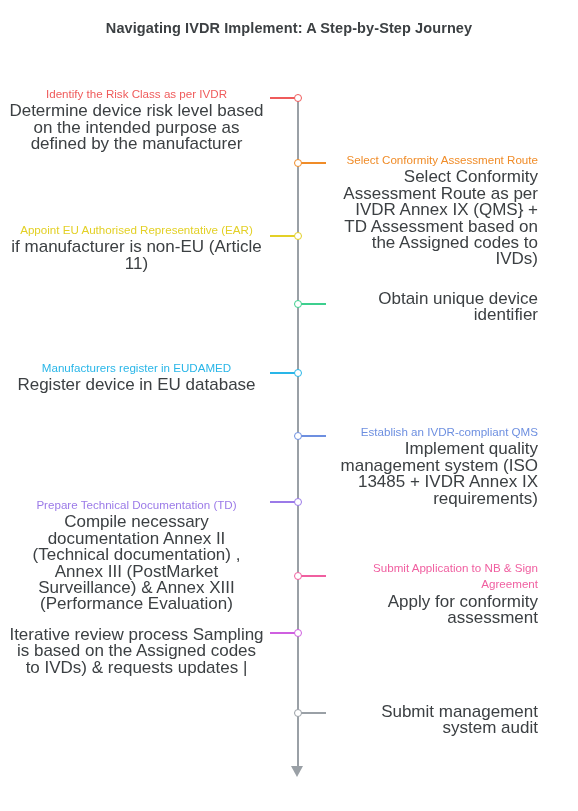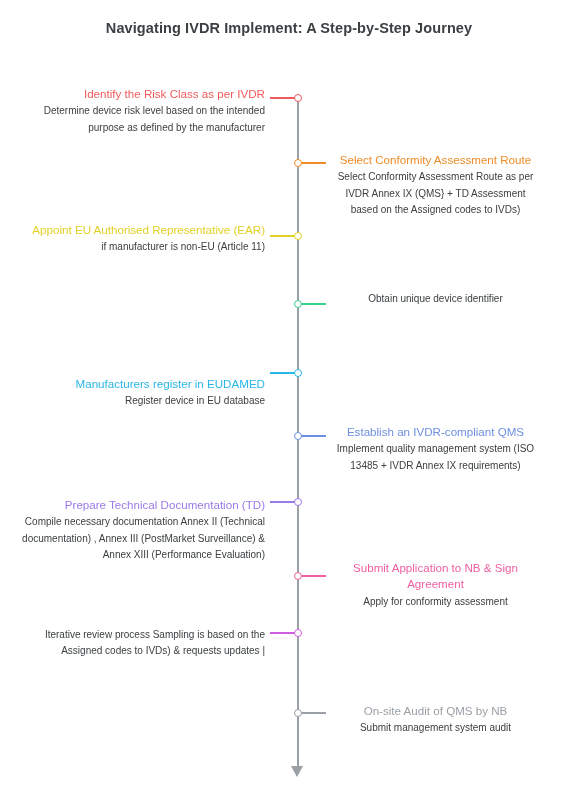--- a/index.html
+++ b/index.html
@@ -66,34 +66,34 @@
   }
 
   
   .step {
     position: absolute;
     box-sizing: border-box;
   }
   .step.left {
     right: 313px;
     left: 8px;
-    text-align: right;
+    text-align: center;
   }
   .step.right {
     left: 333px;
     right: 40px;
-    text-align: center;
+    text-align: right;
   }
   .step-title {
     font-size: 11.6px;
     line-height: 16.4px;
     font-weight: normal;
   }
   .step-desc {
-    font-size: 10px;
+    font-size: 17px;
     line-height: 16.4px;
     color: #3c4043;
     margin-top: 1px;
   }
 </style>
 </head>
 <body>
 
 <div id="page-title">Navigating IVDR Implement: A Step-by-Step Journey</div>
 
@@ -119,21 +119,21 @@
       <div class="step-title" style="color: rgb(227, 208, 38);">Appoint EU Authorised Representative (EAR)</div>
       <div class="step-desc">if manufacturer is non-EU (Article 11)</div>
     </div>
     <div class="stub" style="background: rgb(61, 207, 142); top: 303.2px; left: 299.8px; width: 26px;"></div>
     <div class="marker" style="border-color: rgb(61, 207, 142); left: 293.55px; top: 299.75px;"></div>
     <div class="step right" style="top: 290px;">
       <div class="step-desc">Obtain unique device identifier</div>
     </div>
     <div class="stub" style="background: rgb(41, 182, 232); top: 372.2px; left: 269.8px; width: 26px;"></div>
     <div class="marker" style="border-color: rgb(41, 182, 232); left: 293.55px; top: 368.75px;"></div>
-    <div class="step left" style="top: 376px;">
+    <div class="step left" style="top: 360px;">
       <div class="step-title" style="color: rgb(41, 182, 232);">Manufacturers register in EUDAMED</div>
       <div class="step-desc">Register device in EU database</div>
     </div>
     <div class="stub" style="background: rgb(109, 143, 224); top: 435.2px; left: 299.8px; width: 26px;"></div>
     <div class="marker" style="border-color: rgb(109, 143, 224); left: 293.55px; top: 431.75px;"></div>
     <div class="step right" style="top: 424px;">
       <div class="step-title" style="color: rgb(109, 143, 224);">Establish an IVDR-compliant QMS</div>
       <div class="step-desc">Implement quality management system (ISO 13485 + IVDR Annex IX requirements)</div>
     </div>
     <div class="stub" style="background: rgb(155, 122, 232); top: 501.2px; left: 269.8px; width: 26px;"></div>
@@ -149,16 +149,15 @@
       <div class="step-desc">Apply for conformity assessment</div>
     </div>
     <div class="stub" style="background: rgb(207, 95, 224); top: 632.2px; left: 269.8px; width: 26px;"></div>
     <div class="marker" style="border-color: rgb(207, 95, 224); left: 293.55px; top: 628.75px;"></div>
     <div class="step left" style="top: 626px;">
       <div class="step-desc">Iterative review process Sampling is based on the Assigned codes to IVDs) &amp; requests updates  |</div>
     </div>
     <div class="stub" style="background: rgb(154, 160, 166); top: 712.2px; left: 299.8px; width: 26px;"></div>
     <div class="marker" style="border-color: rgb(154, 160, 166); left: 293.55px; top: 708.75px;"></div>
     <div class="step right" style="top: 703px;">
-      <div class="step-title" style="color: rgb(154, 160, 166);">On-site Audit of QMS by NB</div>
       <div class="step-desc">Submit management system audit</div>
     </div>
   </div>
 
 </body></html>

